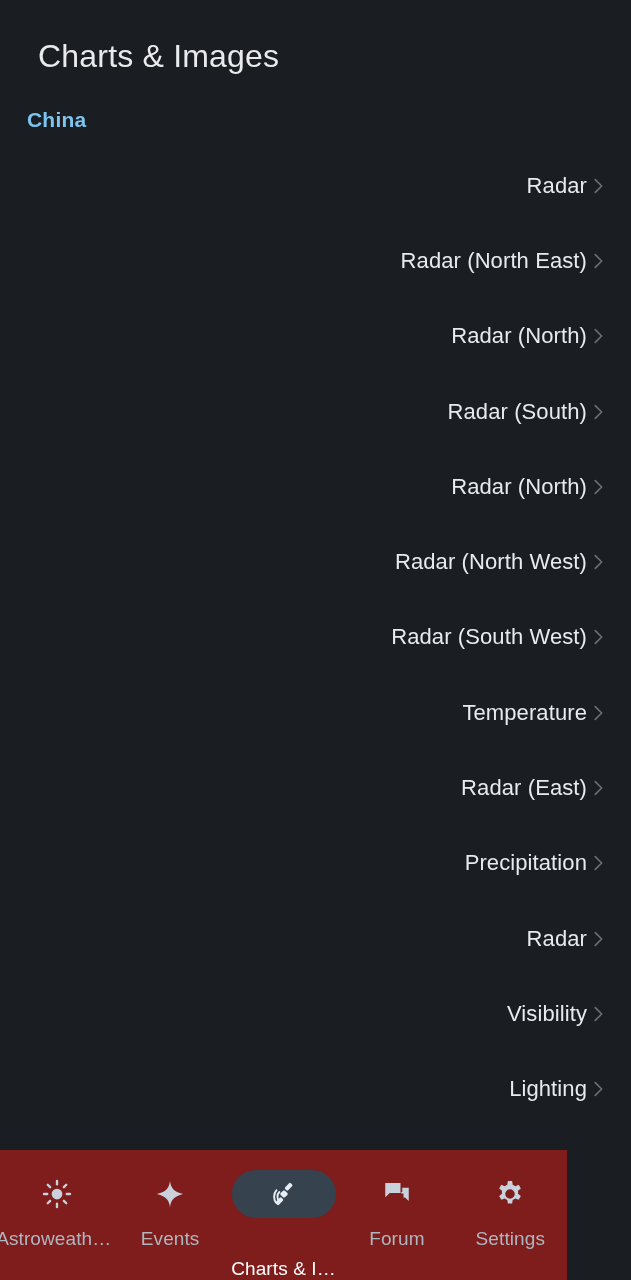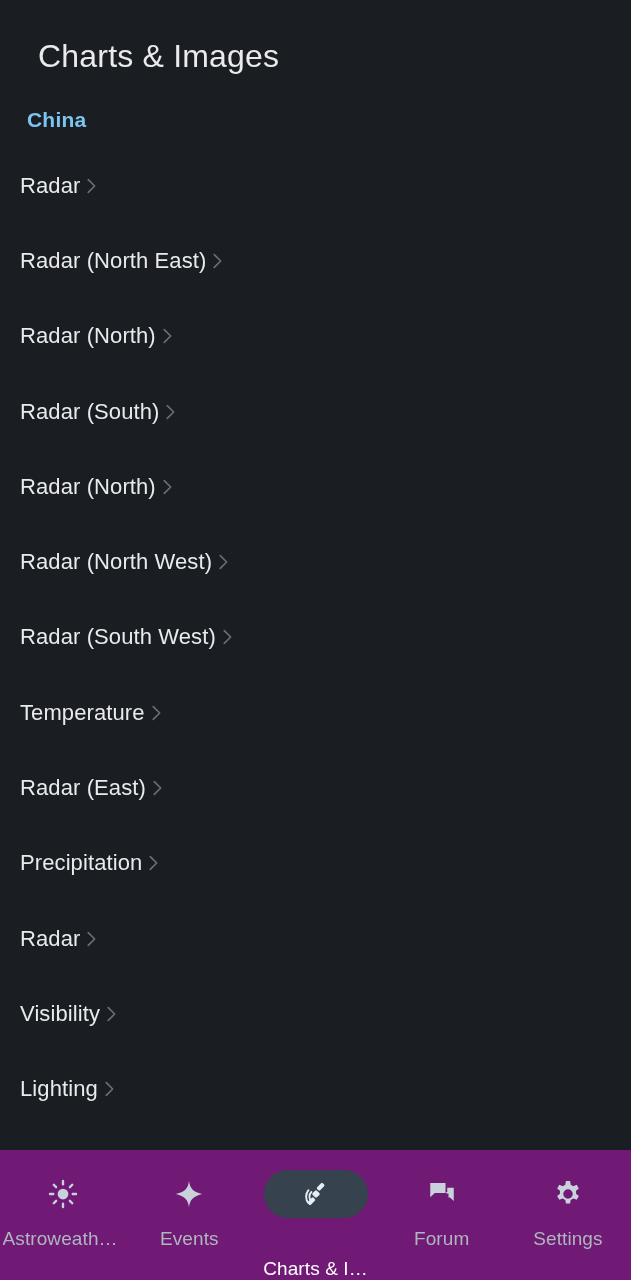--- a/index.html
+++ b/index.html
@@ -53,21 +53,21 @@
     padding: 0 0 0 27px;
     height: 56px;
     display: flex;
     align-items: center;
   }
 
   .list-row {
     height: 75.3px;
     display: flex;
     align-items: center;
-    justify-content: flex-start;
+    justify-content: flex-end;
     padding: 0 22px 0 20px;
     cursor: pointer;
   }
 
   .list-row-label {
     color: #e8eaed;
     font-size: 22px;
     font-weight: 400;
     letter-spacing: 0.1px;
     white-space: nowrap;
@@ -80,23 +80,23 @@
     display: block;
     opacity: 0.62;
   }
   .chevron svg { display: block; width: 22px; height: 22px; }
 
   
   .bottom-nav {
     position: absolute;
     left: 0;
     bottom: 0;
-    width: 631px;
+    width: 567px;
     height: 130px;
-    background: #701a75;
+    background: #7f1d1d;
     display: flex;
     align-items: flex-start;
     padding-top: 20px;
     overflow: hidden;
   }
 
   .nav-item {
     flex: 1 1 0;
     min-width: 0;
     display: flex;

